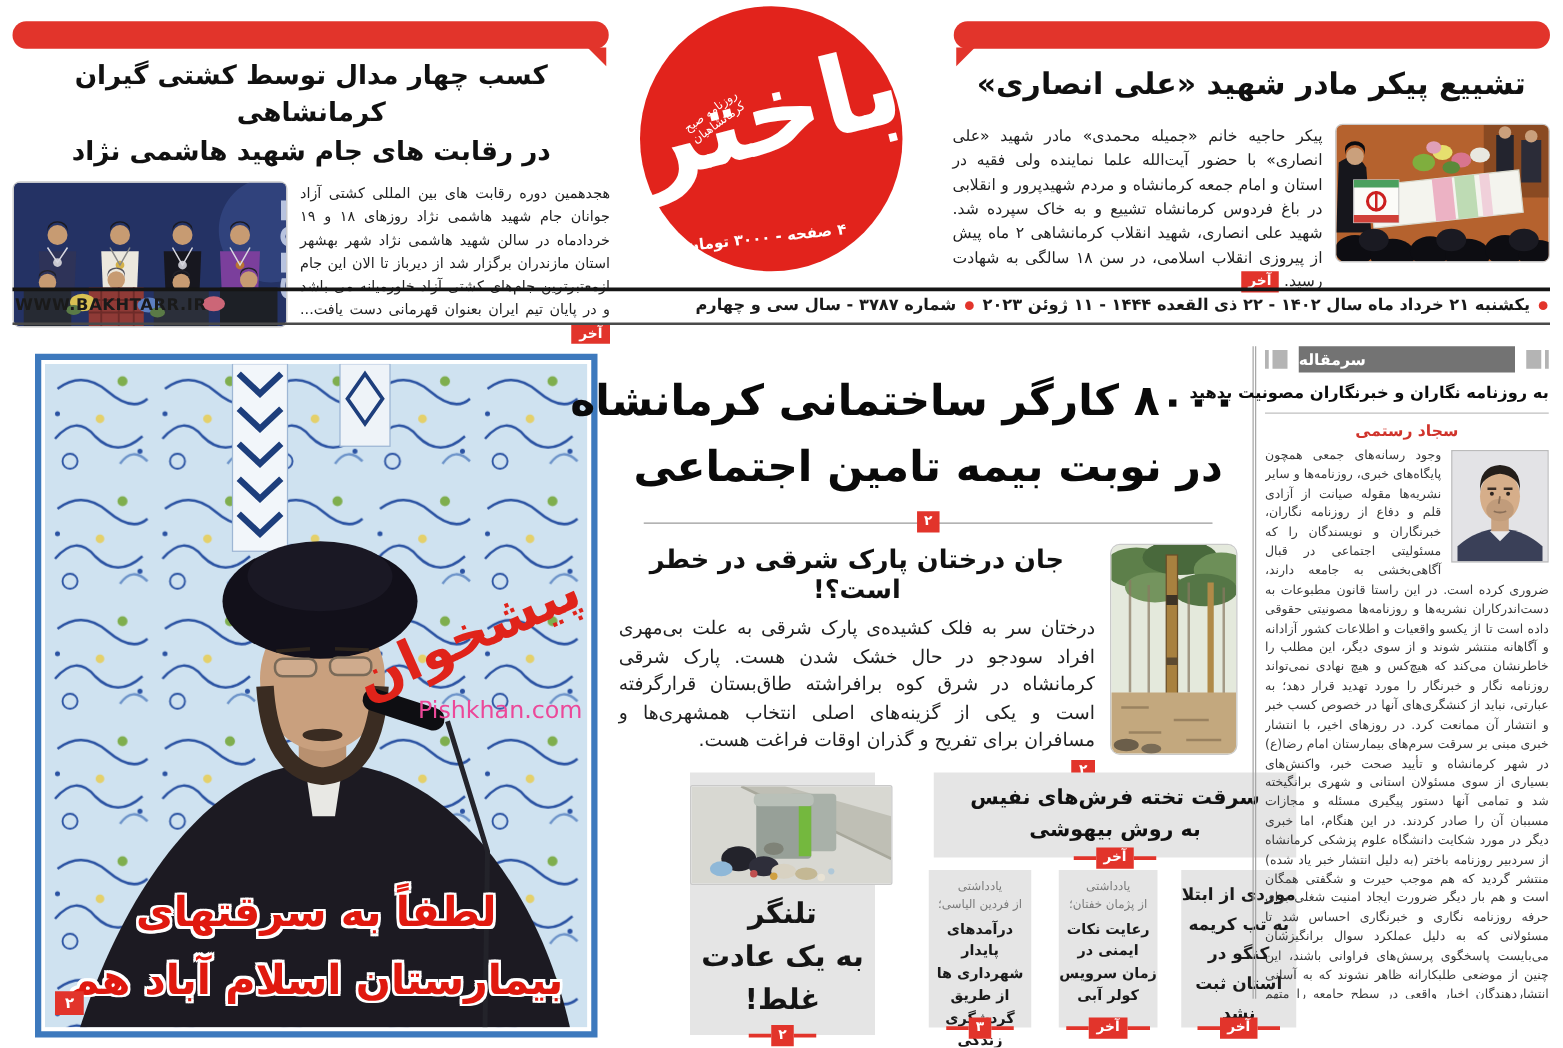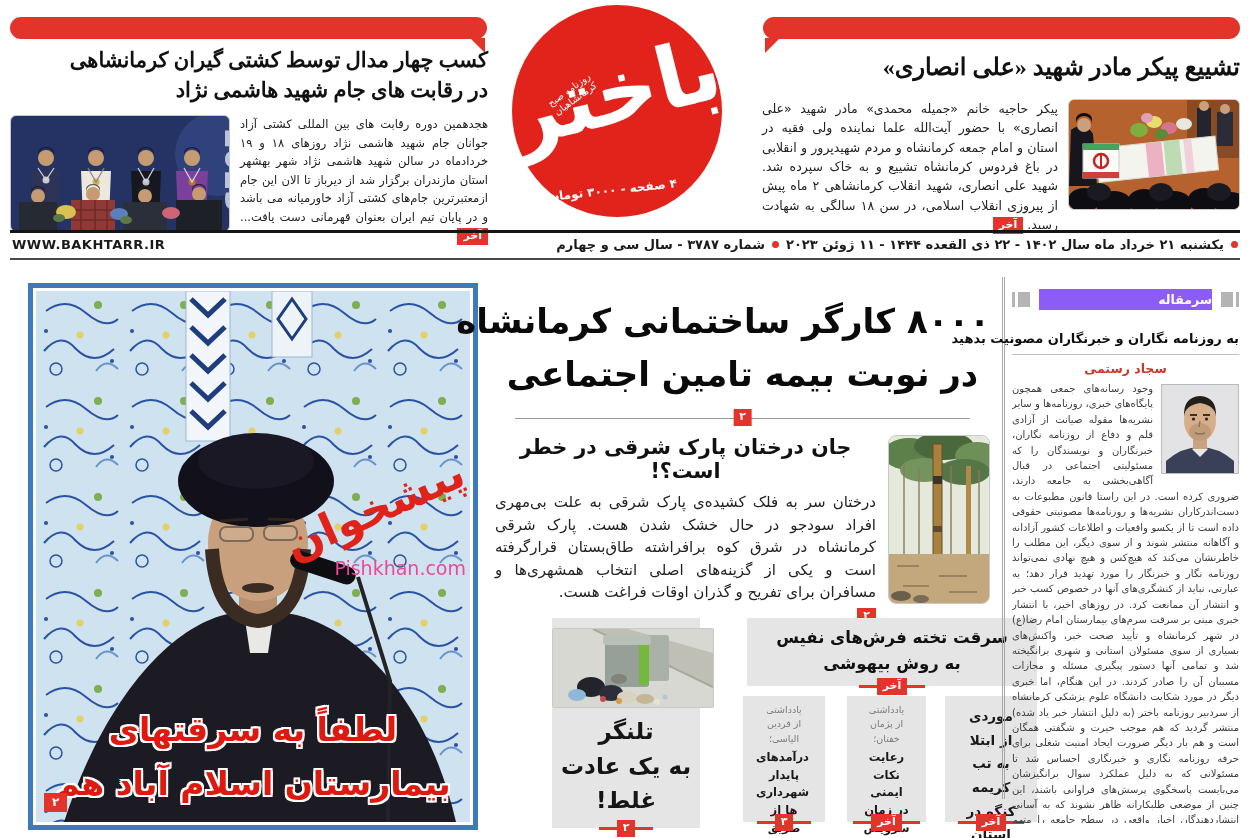--- a/index.html
+++ b/index.html
@@ -14,21 +14,21 @@
   #bar-right::after{content:"";position:absolute;left:2px;top:21px;border-top:15px solid #e2342b;border-right:15px solid transparent;}
   
   #logo{position:absolute;left:512px;top:5px;width:210px;height:212px;background:#e2231c;border-radius:50%;}
   #logo .logo-title{position:absolute;left:0;right:0;top:44px;text-align:center;color:#fff;font-size:86px;font-weight:bold;line-height:1;transform:rotate(-14deg);}
   #logo .logo-sub{position:absolute;left:12px;top:78px;width:96px;text-align:center;color:#fff;font-size:9.5px;transform:rotate(-36deg);}
   #logo .logo-foot{position:absolute;left:0;right:8px;bottom:20px;text-align:center;color:#fff;font-size:12px;font-weight:bold;transform:rotate(-6deg);}
   
   .tstory{position:absolute;width:478px;}
   #tstory-left{left:10px;top:45px;}
   #tstory-right{left:762px;top:50px;}
-  .t-head{font-weight:bold;color:#111;line-height:1.45;font-family:Liberation Serif, serif;}
+  .t-head{font-weight:bold;color:#111;text-align:center;line-height:1.45;}
   #tstory-left .t-head{font-size:21px;}
   #tstory-right .t-head{font-size:24px;}
   .t-row{display:flex;gap:10px;margin-top:9px;align-items:flex-start;}
   .t-body{flex:1;direction:rtl;text-align:justify;color:#222;}
   #tstory-left .t-body{font-size:11.5px;line-height:1.62;}
   #tstory-right .t-body{font-size:12.5px;line-height:1.55;}
   .badge{display:inline-block;background:#e2342b;color:#fff;font-size:11px;font-weight:bold;line-height:1.25;padding:1px 6px 2px;vertical-align:middle;}
   .ph{border:1px solid #c9c9c9;border-radius:6px;overflow:hidden;flex:none;background:#eee;}
   
   #datebar{position:absolute;left:10px;top:230px;width:1230px;border-top:3px solid #151515;border-bottom:2px solid #4a4a4a;}
@@ -58,34 +58,34 @@
   
   #boxes{position:absolute;left:0;top:335px;width:495px;height:215px;}
   .gbox{position:absolute;background:#e5e5e5;margin-left:47px;}
   .badge-line{position:absolute;left:0;right:0;bottom:-9px;display:flex;justify-content:center;align-items:center;}
   .badge-line .bl{width:18px;height:3px;background:#e2342b;}
   #box-carpet{left:205px;top:0;width:290px;height:68px;}
   #box-carpet .bh{font-size:16.5px;font-weight:bold;color:#111;text-align:center;line-height:1.6;margin-top:7px;}
   #box-trash{left:10px;top:0;width:148px;height:210px;}
   #box-trash .bh{font-size:23px;font-weight:bold;color:#151515;text-align:center;line-height:1.5;margin-top:6px;}
   #box-trash .ph{width:160px;height:78px;margin:10px auto 0;border-radius:2px;}
-  .note{padding:7px 16px 0;box-sizing:border-box;}
+  .note{padding:7px 0 0;box-sizing:border-box;}
   #note-0{left:201px;top:78px;width:82px;height:126px;}
   #note-1{left:305px;top:78px;width:79px;height:126px;}
   #note-2{left:403px;top:78px;width:92px;height:126px;}
   .note .nk{font-size:9.5px;color:#7a7a7a;text-align:center;line-height:1.5;}
   .note .nt{font-size:11.5px;font-weight:bold;color:#1a1a1a;text-align:center;line-height:1.55;margin-top:3px;}
   #note-2 .nt{font-size:13.5px;line-height:1.75;margin-top:2px;}
   
   #divider{position:absolute;left:1002px;top:277px;height:522px;width:0;border-left:3px double #a8a8a8;}
   #sidebar{position:absolute;left:1012px;top:277px;width:227px;}
   .ed-header{display:flex;align-items:center;gap:3px;direction:ltr;}
   .ed-header .orn-thin{width:3px;height:15px;background:#b4b4b4;}
   .ed-header .orn-block{width:12px;height:15px;background:#b4b4b4;}
-  .ed-header .ed-label{flex:1;height:21px;background:#8b5cf6;color:#fff;font-size:12.5px;font-weight:bold;text-align:right;line-height:21px;margin:12px 6px;}
+  .ed-header .ed-label{flex:1;height:21px;background:#737373;color:#fff;font-size:12.5px;font-weight:bold;text-align:left;line-height:21px;margin:0 6px;}
   .ed-head{margin-top:9px;font-size:13px;font-weight:bold;color:#0d0d0d;text-align:center;letter-spacing:-.5px;white-space:nowrap;}
   .ed-rule{border-top:1px solid #c0c0c0;margin-top:8px;}
   .ed-author{color:#d0342c;font-size:12.5px;font-weight:bold;text-align:center;margin:6px 0 5px;}
   .ed-body{direction:rtl;font-size:10px;line-height:15.4px;text-align:justify;color:#3a3a3a;max-height:442px;overflow:hidden;}
   .ed-photo{float:right;width:76px;height:88px;margin:3px 0 5px 8px;border:1px solid #bbb;background:#e3e3e6;}
   .ed-photo svg{display:block;width:100%;height:100%;}
 </style>
 </head>
 <body>
 

